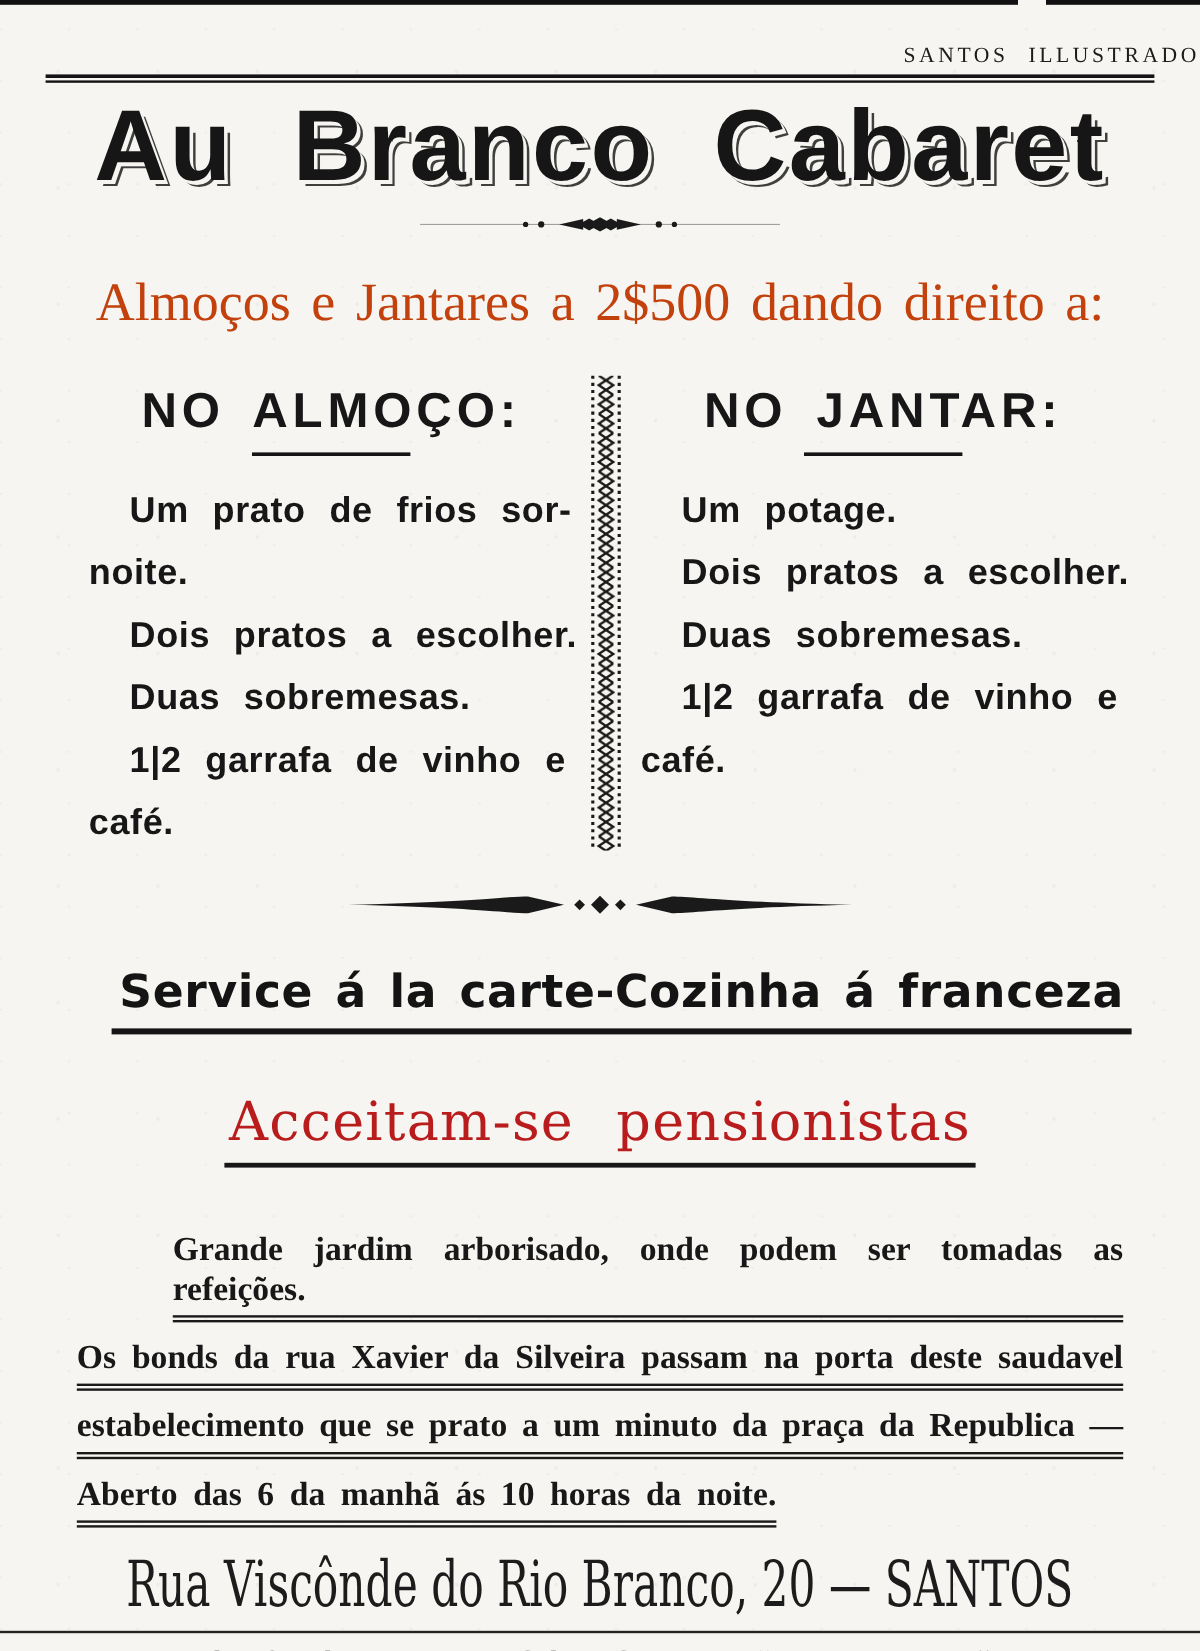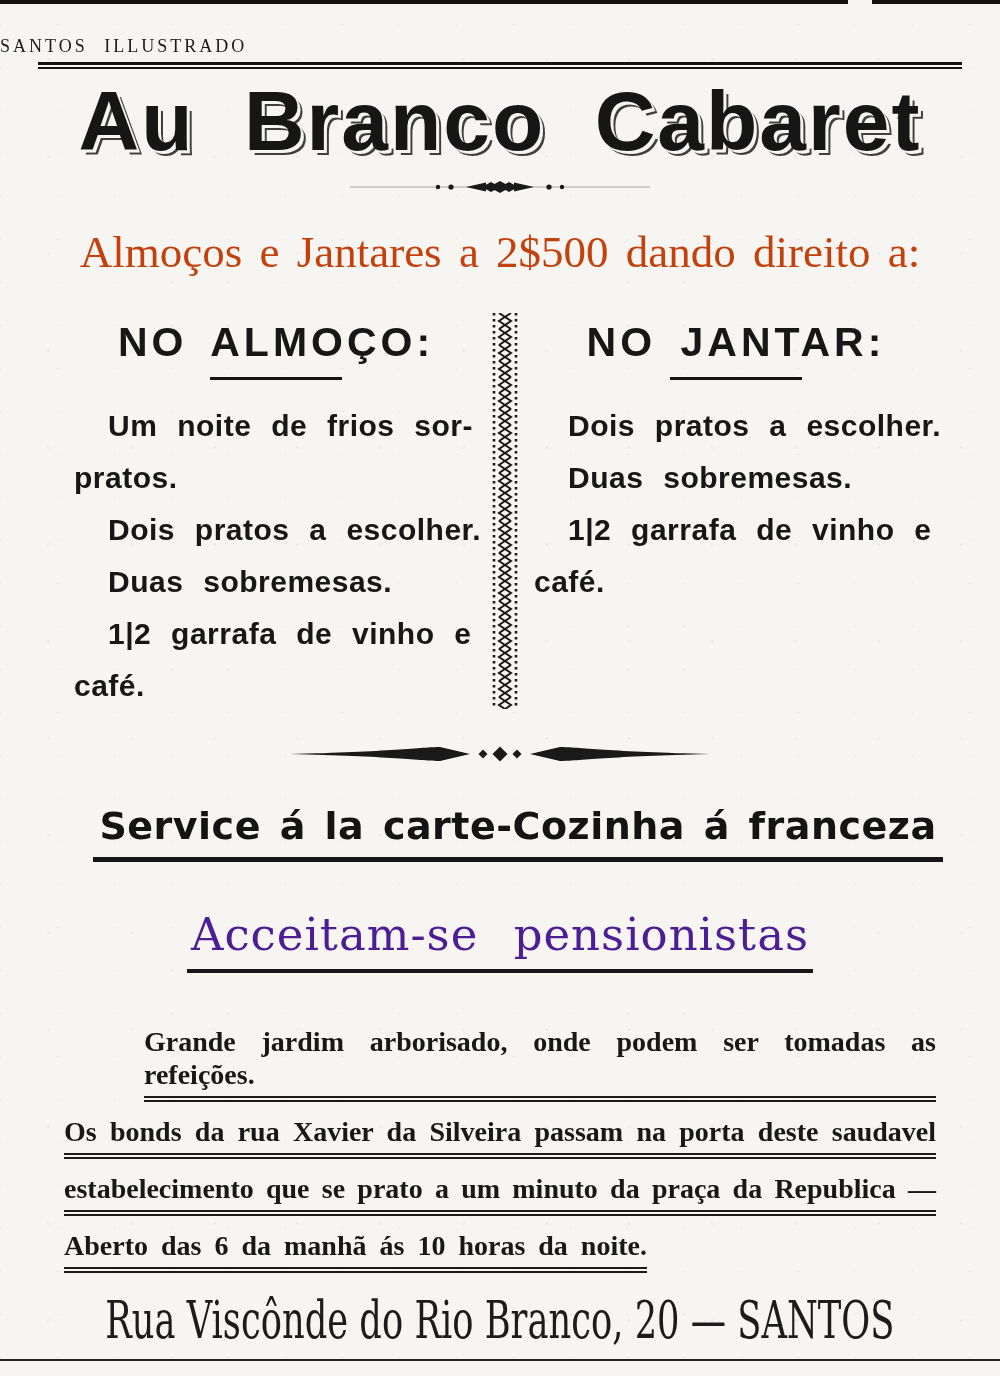--- a/index.html
+++ b/index.html
@@ -15,21 +15,21 @@
     font-family: "Liberation Serif", serif;
     overflow: hidden;
     position: relative;
   }
   .top-edge {
     position: absolute; top: 0; left: 0; width: 1000px; height: 4px;
     background: linear-gradient(to right, #111 0 848px, transparent 848px 872px, #111 872px 1000px);
   }
   .masthead {
     padding-top: 36px;
-    text-align: left;
+    text-align: right;
     font-family: "Liberation Serif", serif;
     font-size: 18px;
     letter-spacing: 3px;
     word-spacing: 9px;
     color: #1c1c1c;
   }
   .masthead-rule {
     margin: 5px 38px 0 38px;
     height: 2px;
     border-top: 3px solid #141414;
@@ -112,21 +112,21 @@
     text-align: center;
   }
   .pension-heading .inner {
     display: inline-block;
     font-family: "DejaVu Serif", serif;
     font-size: 45px;
     letter-spacing: 1px;
     word-spacing: 20px;
     border-bottom: 4px solid #171717;
     padding: 0 4px 8px 4px;
-    color: #4c1d95;
+    color: #b91c1c;
   }
   .body-text {
     margin: 52px 64px 0 64px;
     font-family: "Liberation Serif", serif;
     font-weight: 700;
     font-size: 28px;
     color: #181818;
   }
   .body-line {
     line-height: 1.18;
@@ -198,22 +198,22 @@
   <circle class="ink" cx="212" cy="8" r="2.2"></circle>
 </svg>
 
 <div class="tagline">Almoços e Jantares a 2$500 dando direito a:</div>
 
 <div class="menu-columns">
   <div class="menu-col left">
     <div class="col-heading">NO ALMOÇO:</div>
     <div class="col-heading-underline"></div>
     <div class="menu-lines">
-      <div class="menu-line indent">Um noite de frios sor-</div>
-      <div class="menu-line">pratos.</div>
+      <div class="menu-line indent">Um prato de frios sor-</div>
+      <div class="menu-line">noite.</div>
       <div class="menu-line indent">Dois pratos a escolher.</div>
       <div class="menu-line indent">Duas sobremesas.</div>
       <div class="menu-line indent">1|2 garrafa de vinho e</div>
       <div class="menu-line">café.</div>
     </div>
   </div>
 
   <svg class="chain-divider" width="30" height="396" viewBox="0 0 30 396">
     <defs>
       <pattern id="chainx" x="0" y="0" width="30" height="16" patternUnits="userSpaceOnUse">
@@ -223,20 +223,21 @@
     </defs>
     <line x1="4" y1="0" x2="4" y2="396" stroke="#1a1a1a" stroke-width="2.6" stroke-dasharray="2.6,3.4"></line>
     <line x1="26" y1="0" x2="26" y2="396" stroke="#1a1a1a" stroke-width="2.6" stroke-dasharray="2.6,3.4"></line>
     <rect x="0" y="0" width="30" height="396" fill="url(#chainx)"></rect>
   </svg>
 
   <div class="menu-col right">
     <div class="col-heading">NO JANTAR:</div>
     <div class="col-heading-underline"></div>
     <div class="menu-lines">
+      <div class="menu-line indent">Um potage.</div>
       <div class="menu-line indent">Dois pratos a escolher.</div>
       <div class="menu-line indent">Duas sobremesas.</div>
       <div class="menu-line indent">1|2 garrafa de vinho e</div>
       <div class="menu-line">café.</div>
     </div>
   </div>
 </div>
 
 <svg class="taper-divider" width="424" height="28" viewBox="0 0 424 28">
   <path class="ink" d="M2,14 C100,12 135,7 152,7 L182,14 L152,21 C135,21 100,16 2,14 Z"></path>

